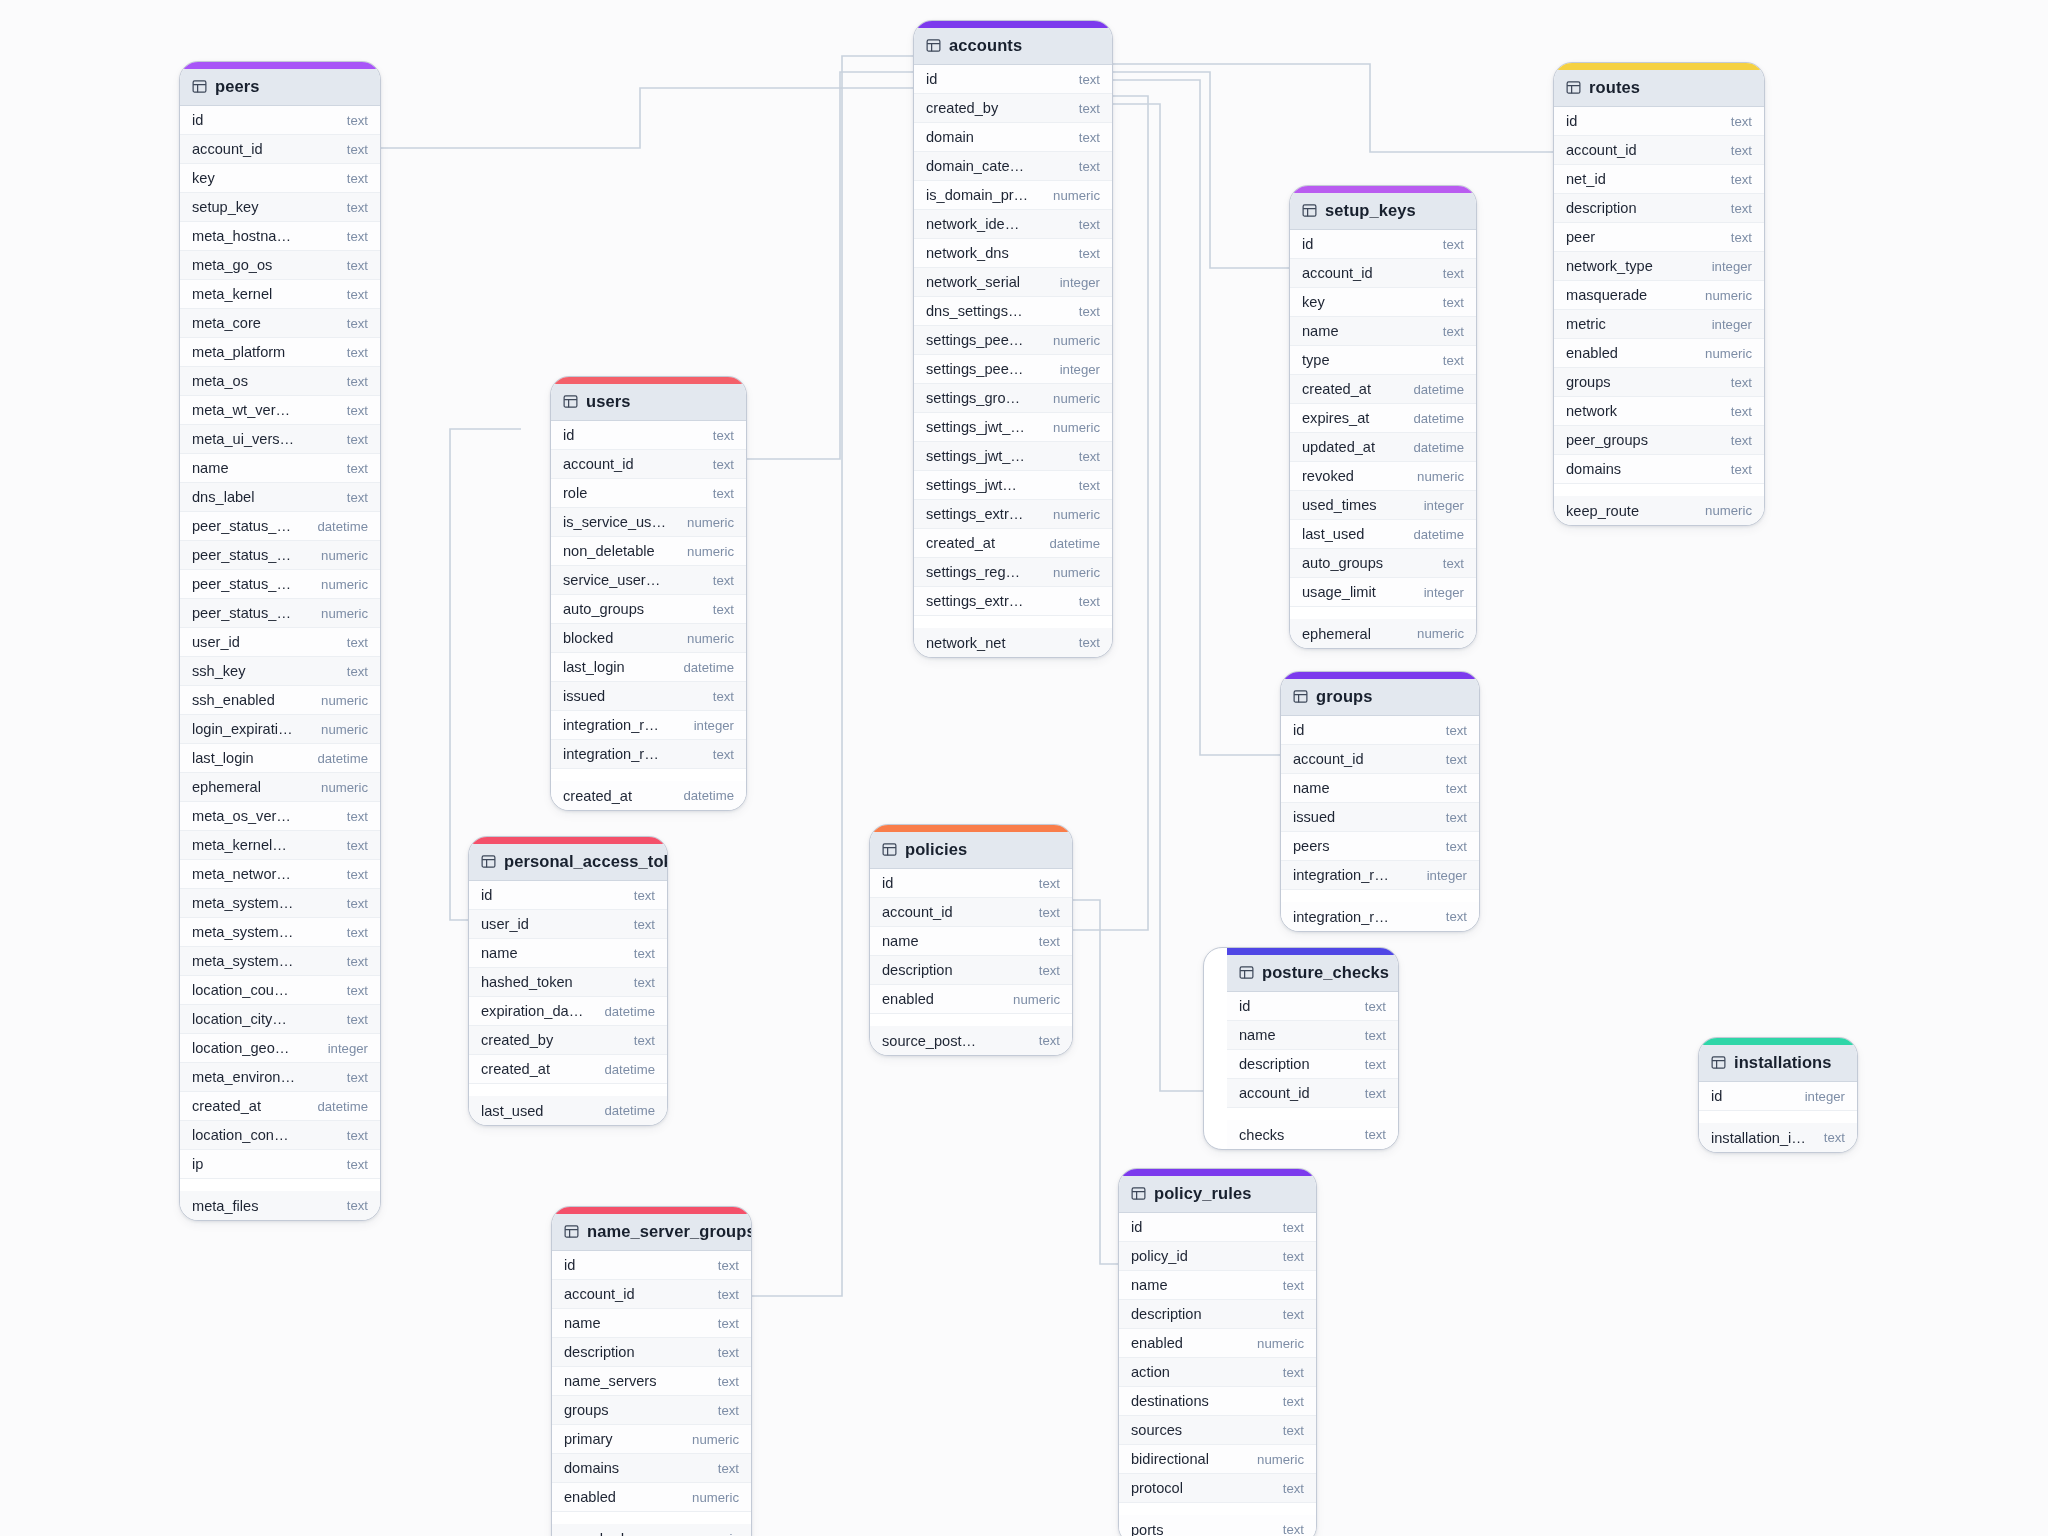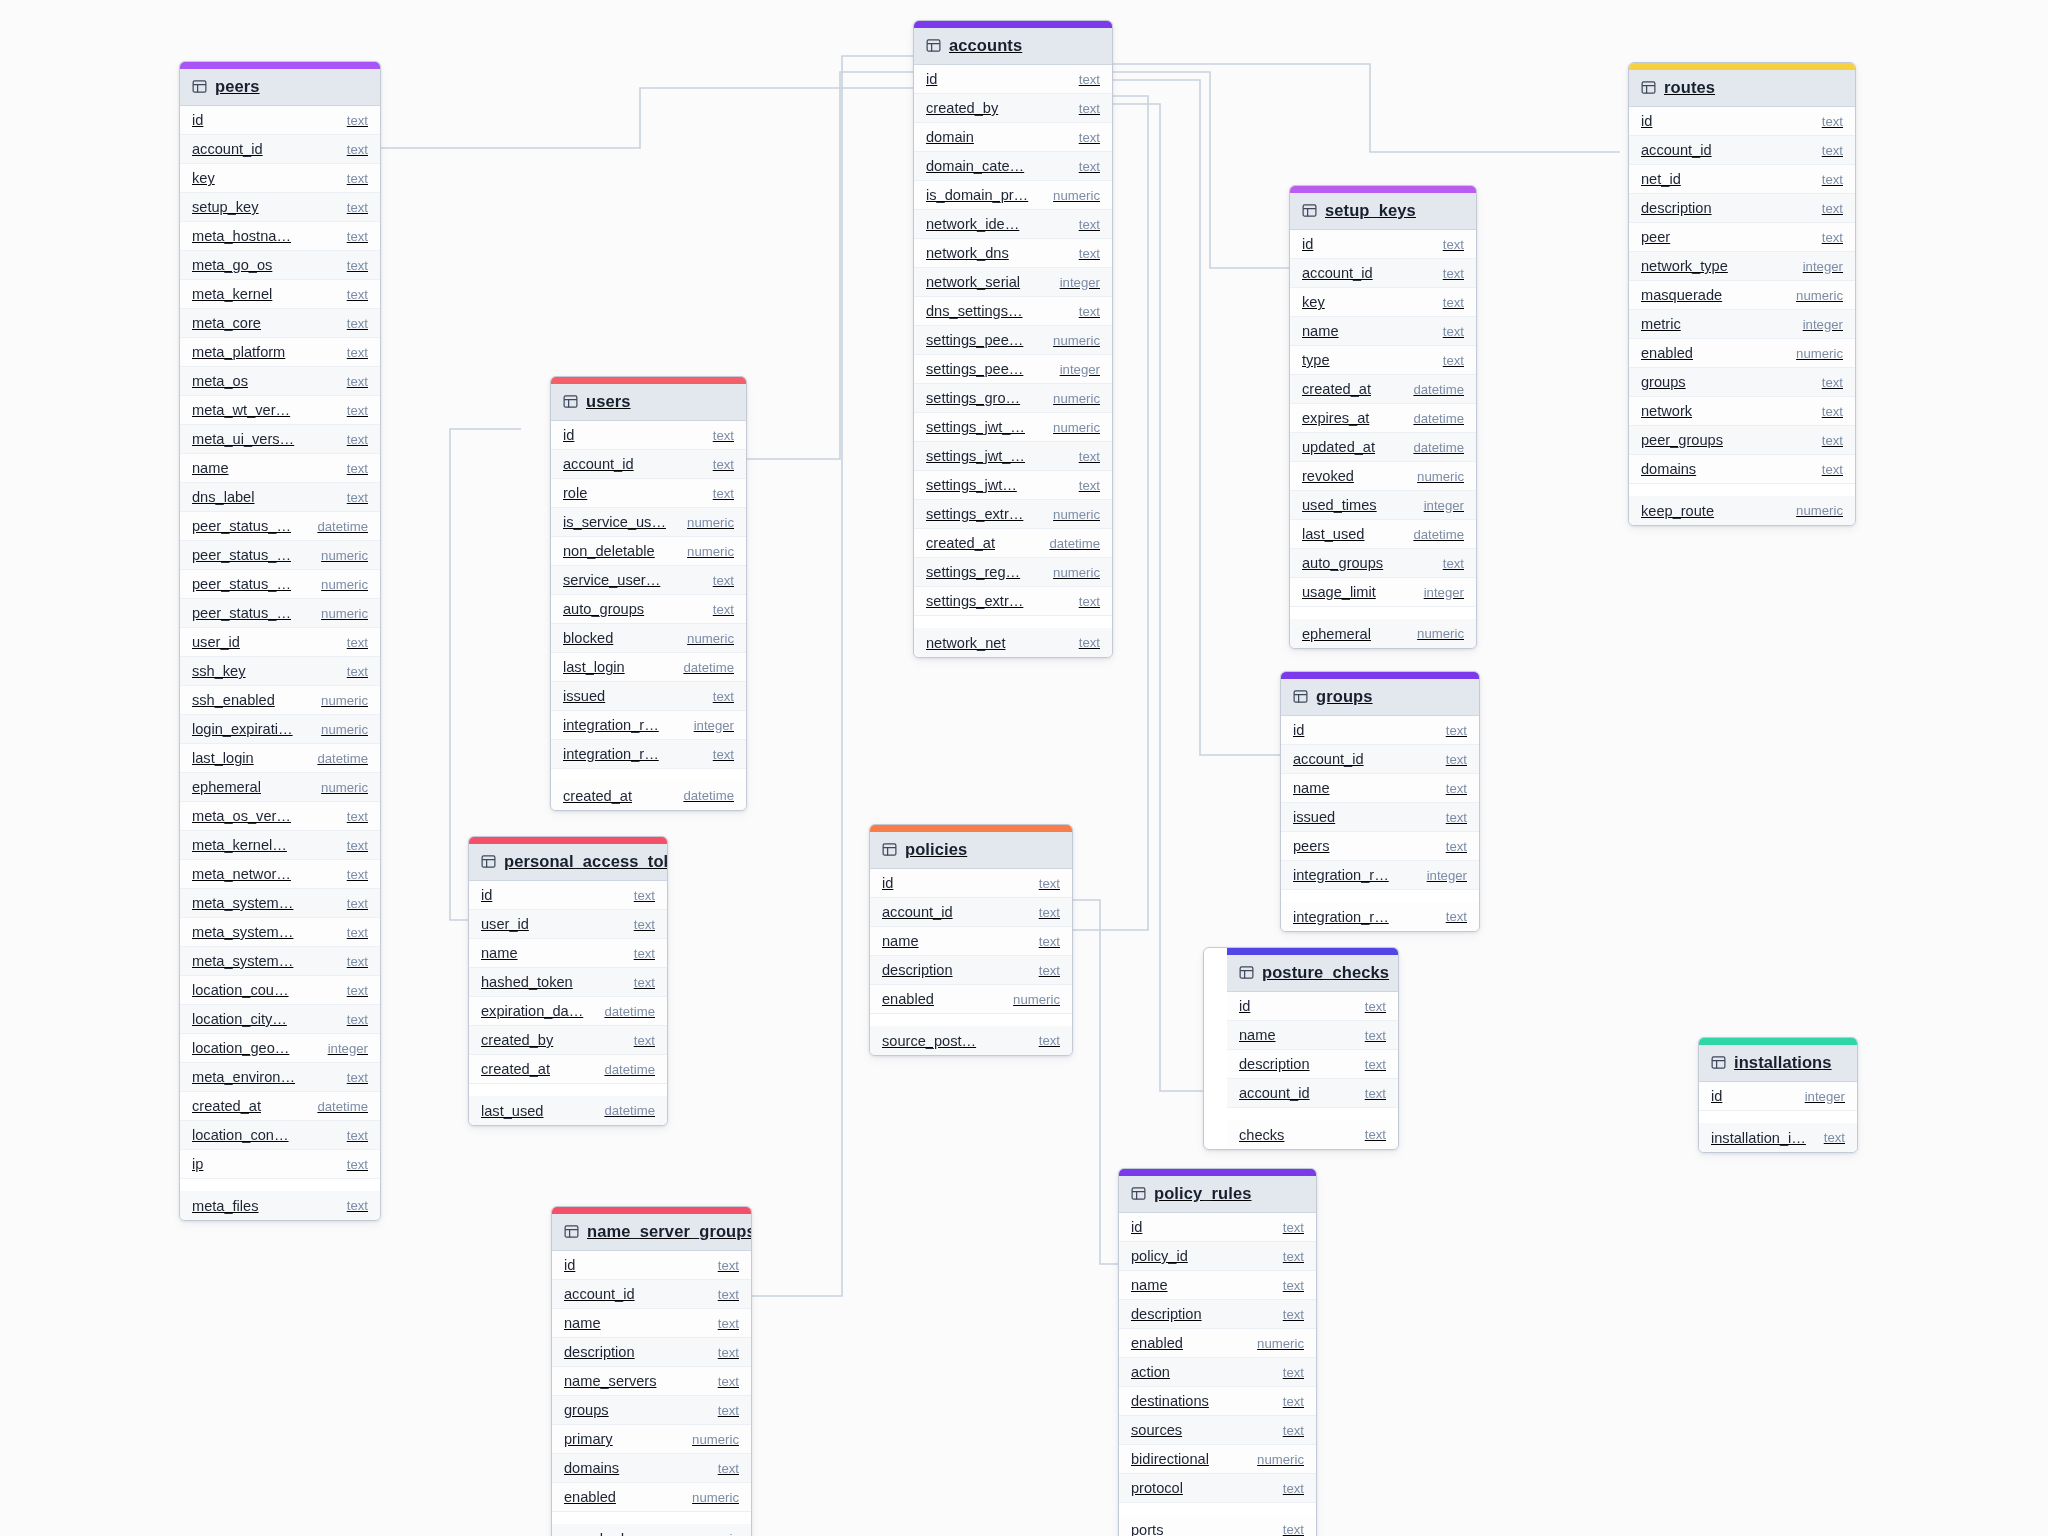--- a/index.html
+++ b/index.html
@@ -11,24 +11,23 @@
   }
   #canvas { position: relative; width: 2048px; height: 1536px; }
 
   svg.edges { position: absolute; left: 0; top: 0; width: 2048px; height: 1536px; pointer-events: none; }
   svg.edges path { fill: none; stroke: #c9d2dd; stroke-width: 1.6px; }
 
   .table-node {
     position: absolute;
     background: #ffffff;
     border: 1px solid #c3cad6;
-    border-radius: 6px;
+    border-radius: 19px;
     box-shadow: 0 1px 3px rgba(20,30,60,.10), 0 4px 10px rgba(20,30,60,.05);
     overflow: hidden;
-    text-decoration: underline;
   }
   .accent { height: 7px; width: 100%; }
   .table-head {
     display: flex; align-items: center; gap: 8px;
     background: #e3e8ef;
     padding: 8px 12px 9px 12px;
     border-bottom: 1px solid #cfd6e0;
   }
   .table-head .tname {
     font-size: 16.5px; font-weight: bold; color: #18202e; letter-spacing: .1px;
@@ -695,21 +694,21 @@
         </div>
         <div class="row">
           <span class="col-name">protocol</span>
           <span class="col-type">text</span>
         </div>
         <div class="row">
           <span class="col-name">ports</span>
           <span class="col-type">text</span>
         </div>
       </div>
-      <div class="table-node" style="left: 1628px; top: 62px; width: 228px;">
+      <div class="table-node" style="left: 1553px; top: 62px; width: 212px;">
         <div class="accent" style="background: rgb(245, 209, 66);"></div>
         <div class="table-head">
           <svg class="tbl-icon" viewBox="0 0 16 16">
             <rect x="1.2" y="2" width="13.6" height="12" rx="1.6" fill="none" stroke="#3d4759" stroke-width="1.3"></rect>
             <line x1="1.2" y1="6" x2="14.8" y2="6" stroke="#3d4759" stroke-width="1.3"></line>
             <line x1="6" y1="6" x2="6" y2="14" stroke="#3d4759" stroke-width="1.3"></line>
           </svg>
           <span class="tname">routes</span>
         </div>
         <div class="row">

